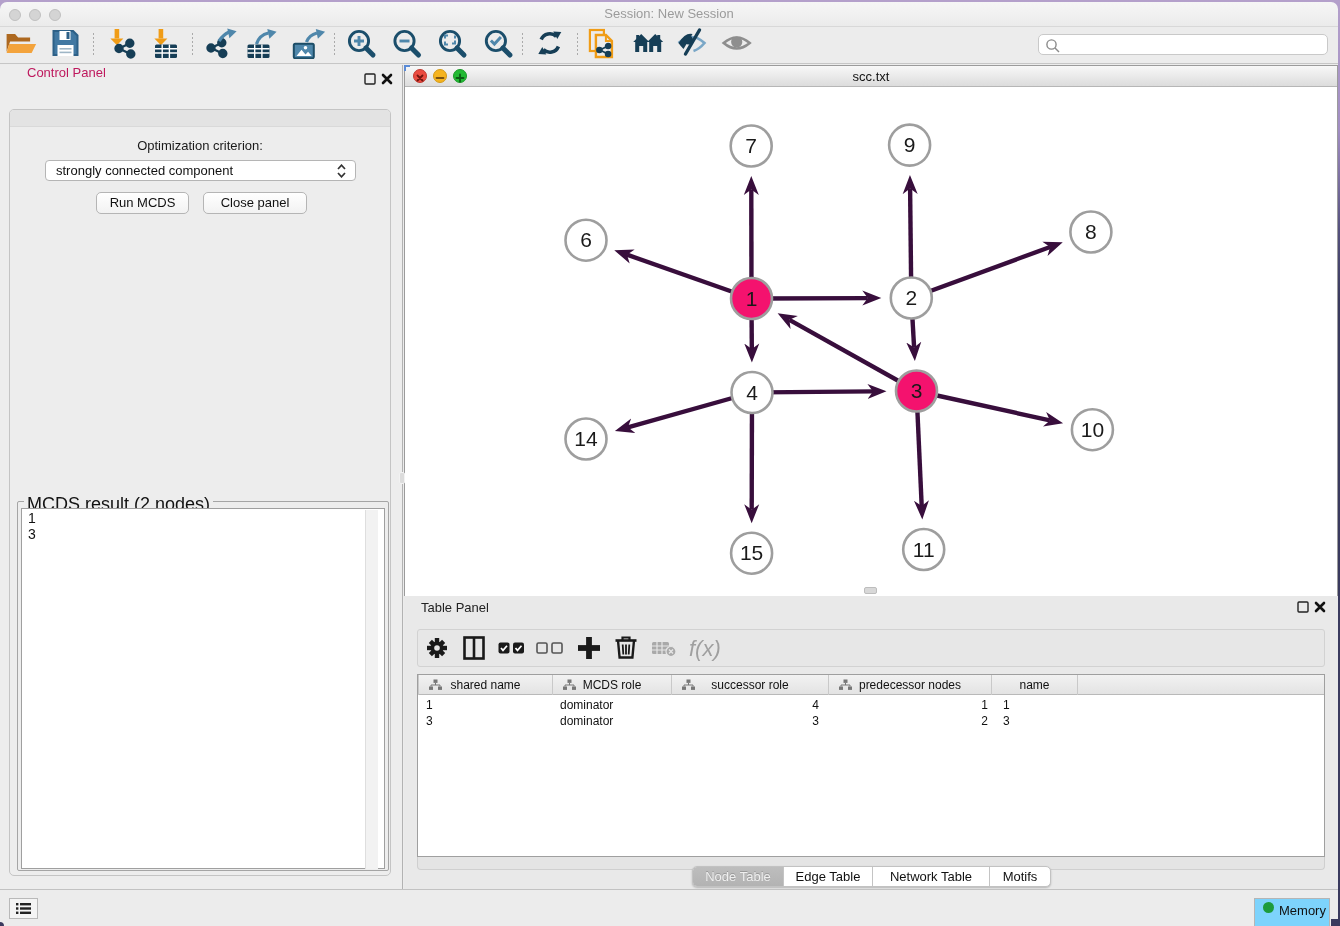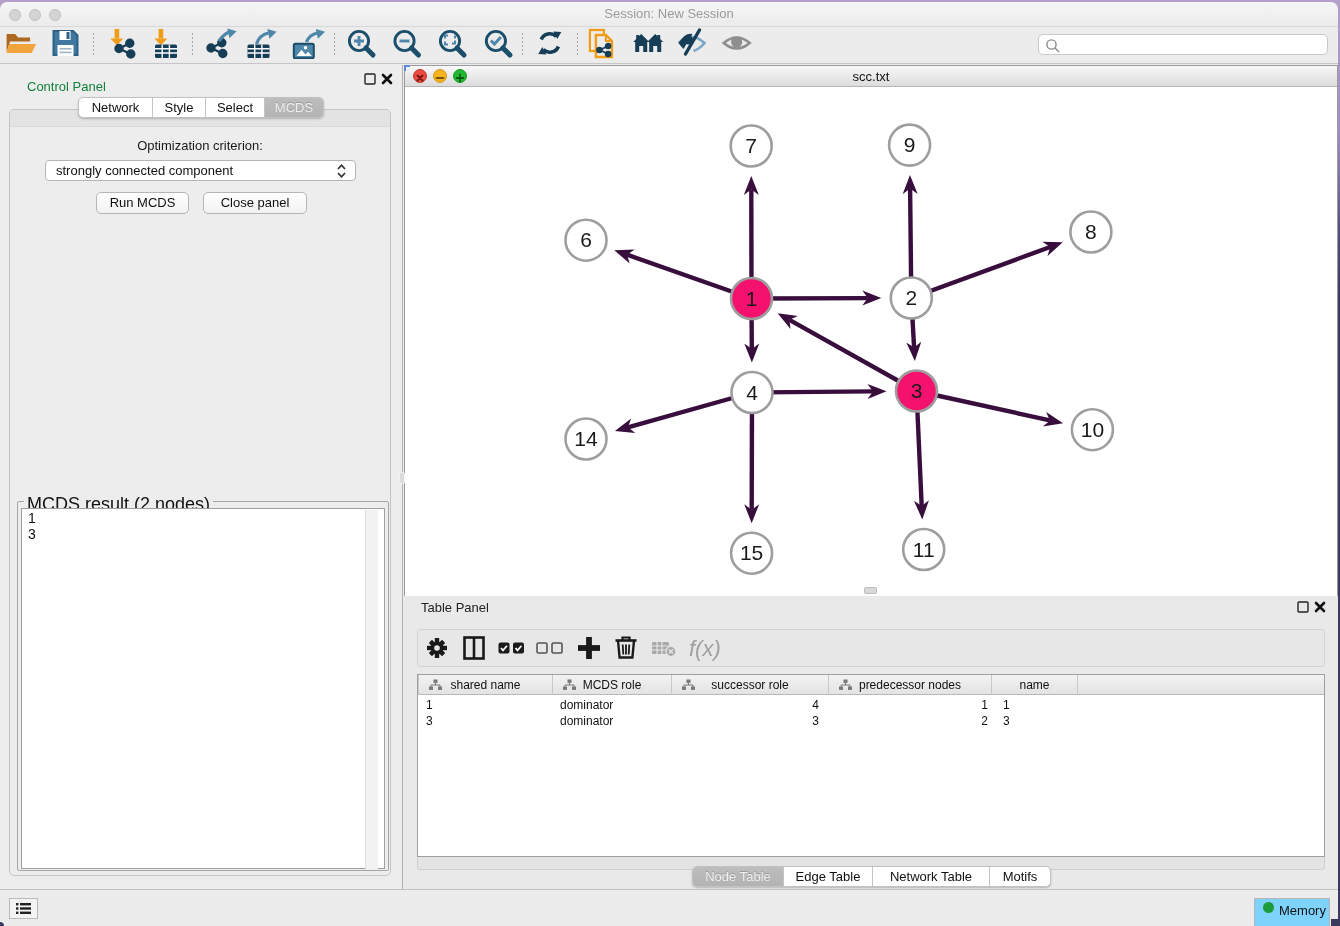--- a/index.html
+++ b/index.html
@@ -216,33 +216,25 @@
 <div class="tbsep" style="left:522px;"></div>
 <div class="tbsep" style="left:577px;"></div>
 <div id="search">
       <svg style="position:absolute;left:6px;top:3px;" width="16" height="16" viewBox="0 0 16 16">
         <circle cx="6.5" cy="6.5" r="4.6" fill="none" stroke="#8a8a8a" stroke-width="1.4"></circle>
         <path d="M10 10 L14 14" stroke="#8a8a8a" stroke-width="1.4"></path>
       </svg>
     </div>
 </div>
 <div class="abs" id="leftpanel">
-  <div class="abs txt" style="left:27px;top:14px;font-size:13px;color:#15803d;">Control Panel</div>
+  <div class="abs txt" style="left:27px;top:0;font-size:13px;color:#be185d;">Control Panel</div>
   <svg class="abs" style="left:364px;top:8px;" width="30" height="12" viewBox="0 0 30 12">
       <rect x="1" y="1" width="10" height="10" fill="none" stroke="#222" stroke-width="1.4" rx="1"></rect>
       <path d="M19 2 L27 10 M27 2 L19 10" stroke="#111" stroke-width="2.6" stroke-linecap="round"></path>
     </svg>
-  <div id="cptabs">
-      <div class="seg">
-    <div style="width:74px;">Network</div>
-    <div style="width:53px;">Style</div>
-    <div style="width:59px;">Select</div>
-    <div class="sel" style="width:58px;">MCDS</div>
-  </div>
-    </div>
   <div id="cppane">
     <div class="tabstrip"></div>
     <div id="optlabel">Optimization criterion:</div>
     <div id="combo">strongly connected component<svg style="position:absolute;right:8px;top:3px;" width="11" height="14" viewBox="0 0 11 14">
           <path d="M2 5 L5.5 1.2 L9 5" fill="none" stroke="#333" stroke-width="1.7"></path>
           <path d="M2 9 L5.5 12.8 L9 9" fill="none" stroke="#333" stroke-width="1.7"></path>
         </svg></div>
     <div class="btn" style="left:86px;top:82px;width:93px;">Run MCDS</div>
     <div class="btn" style="left:193px;top:82px;width:104px;">Close panel</div>
     <div id="mcdsgroup">

